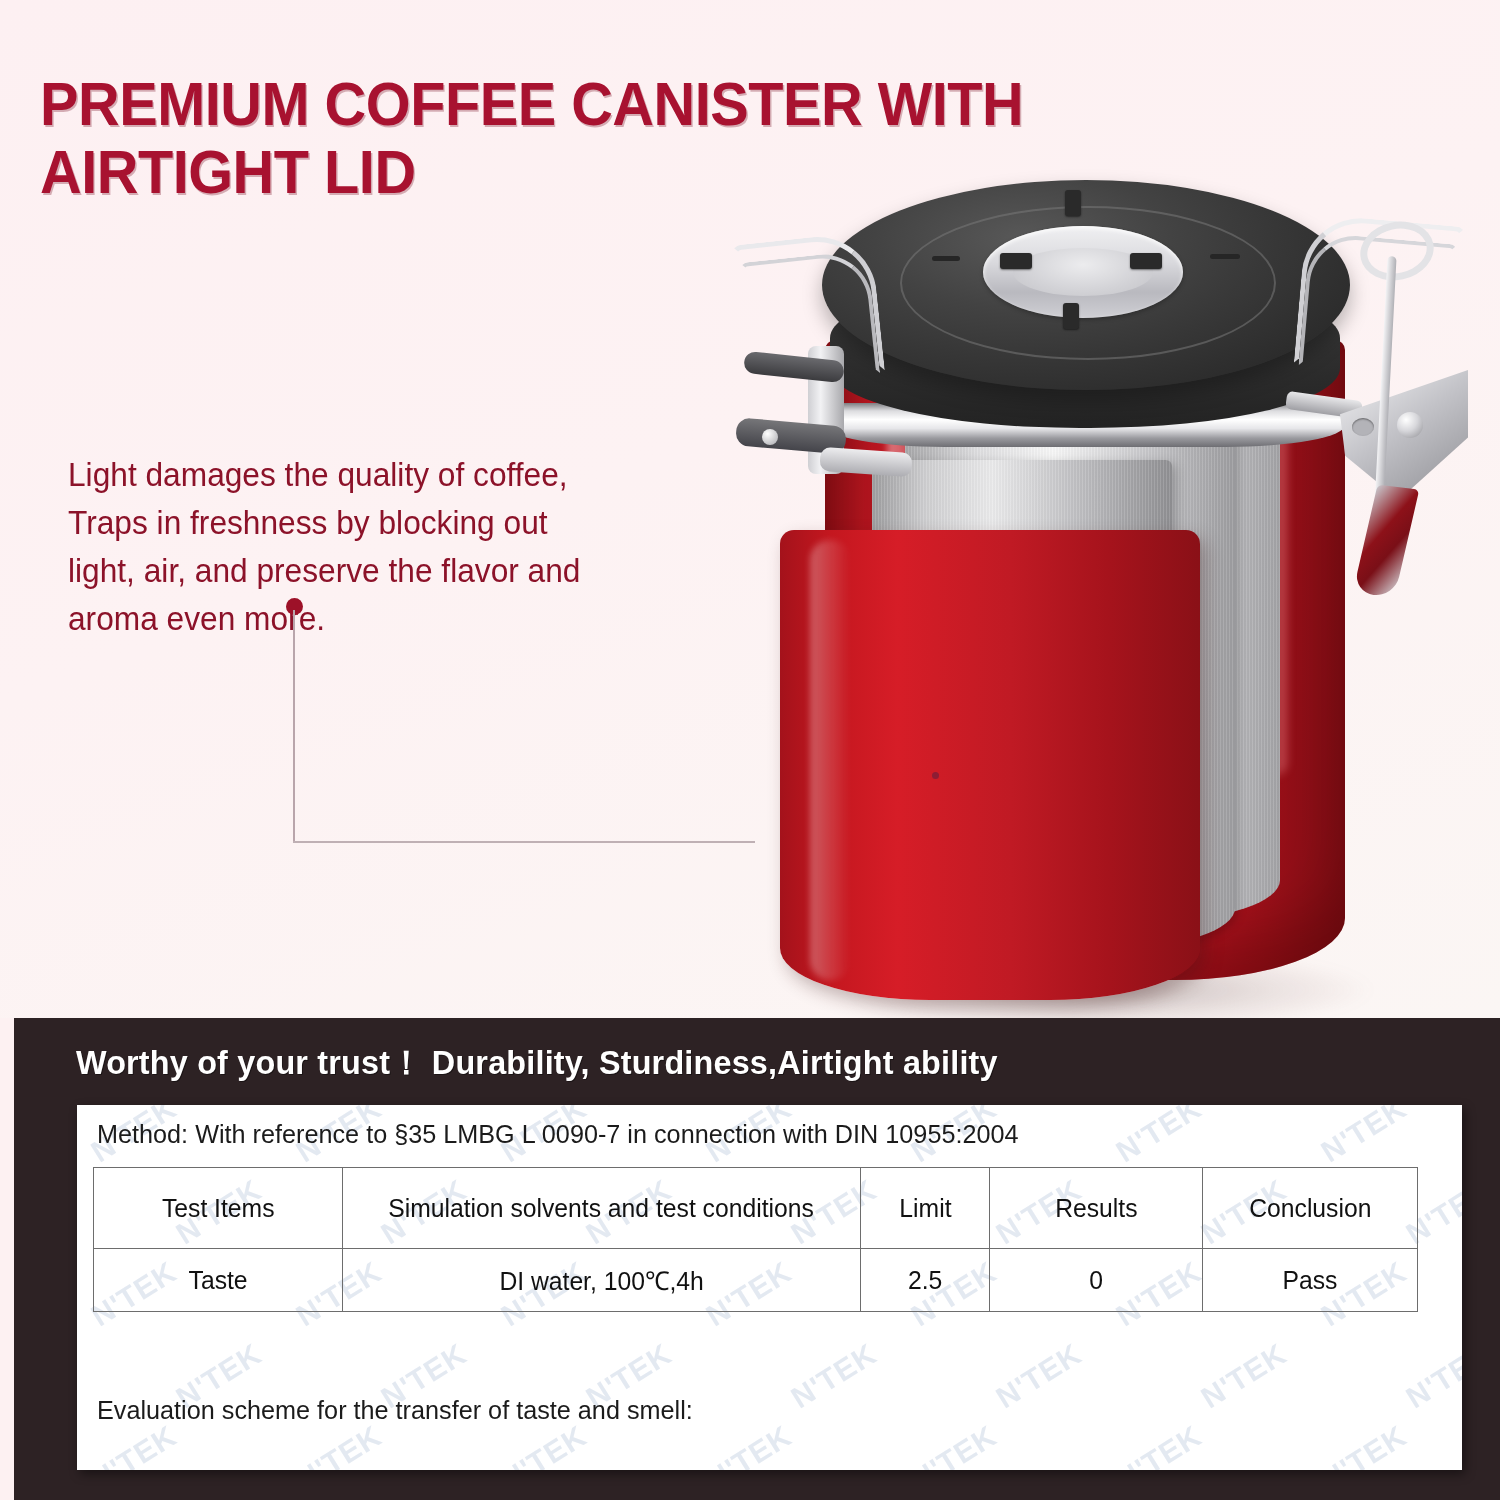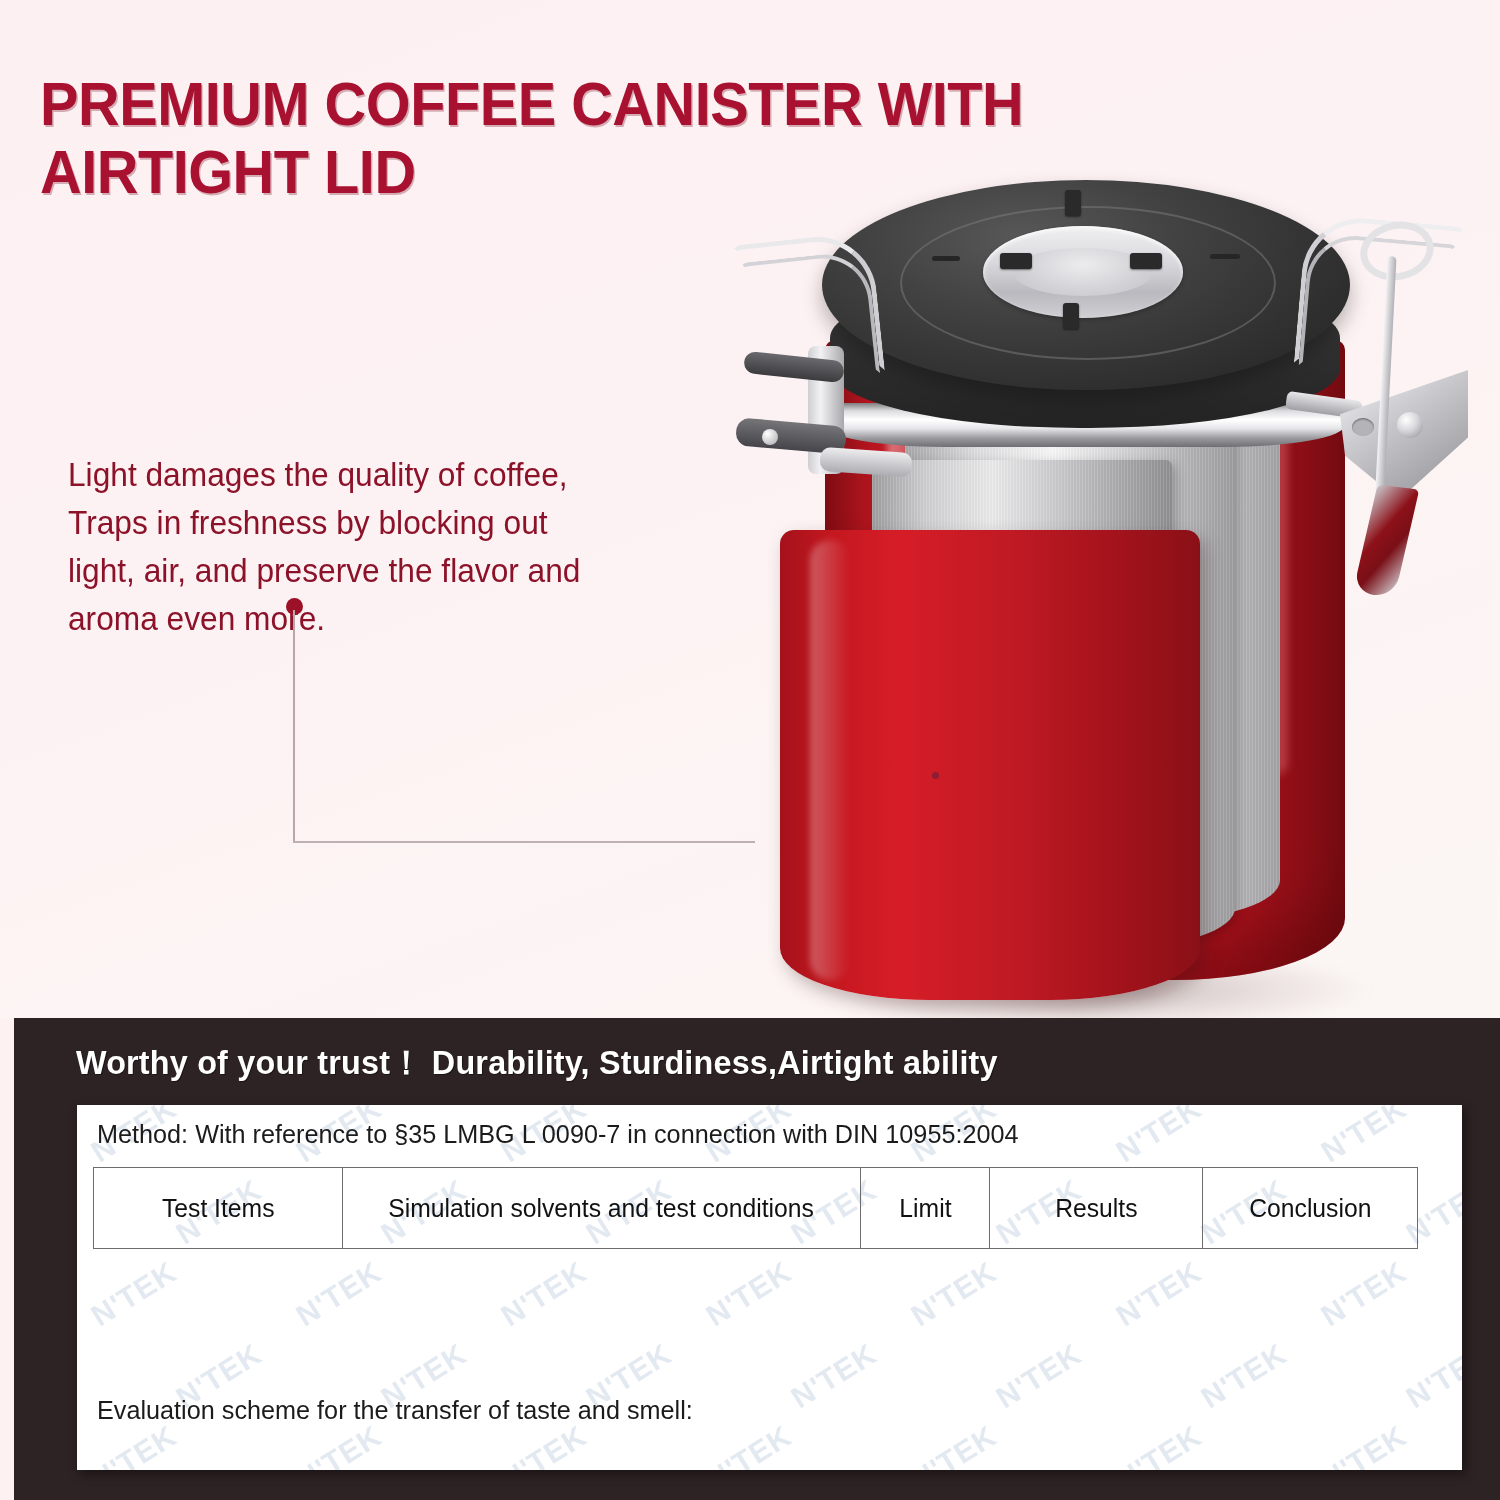--- a/index.html
+++ b/index.html
@@ -461,18 +461,25 @@
       <thead>
         <tr>
           <td><span class="cellspan">Test Items</span></td>
           <td><span class="cellspan">Simulation solvents and test conditions</span></td>
           <td><span class="cellspan">Limit</span></td>
           <td><span class="cellspan">Results</span></td>
           <td><span class="cellspan">Conclusion</span></td>
         </tr>
       </thead>
       <tbody>
+        <tr>
+          <td><span class="cellspan">Taste</span></td>
+          <td><span class="cellspan">DI water, 100℃,4h</span></td>
+          <td><span class="cellspan">2.5</span></td>
+          <td><span class="cellspan">0</span></td>
+          <td><span class="cellspan">Pass</span></td>
+        </tr>
       </tbody>
     </table>
 
     <div id="eval-line">Evaluation scheme for the transfer of taste and smell:</div>
   </div>
 </div>
 
 </body></html>

